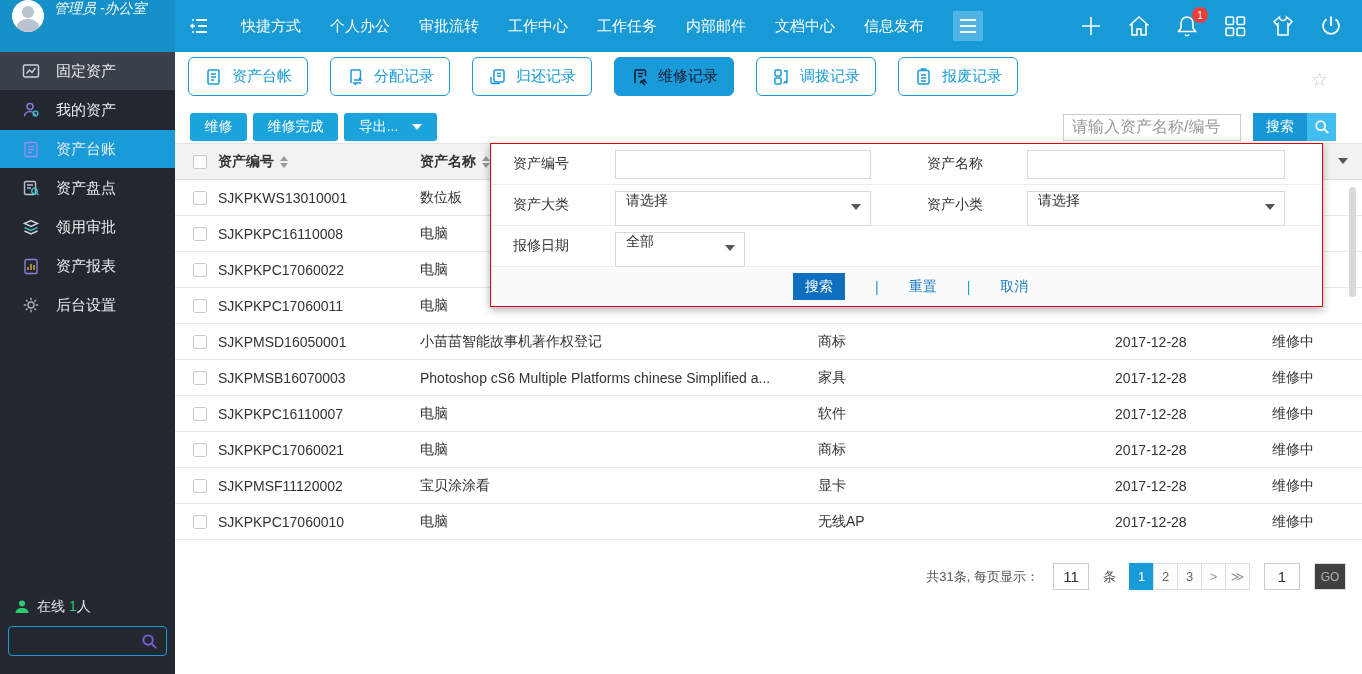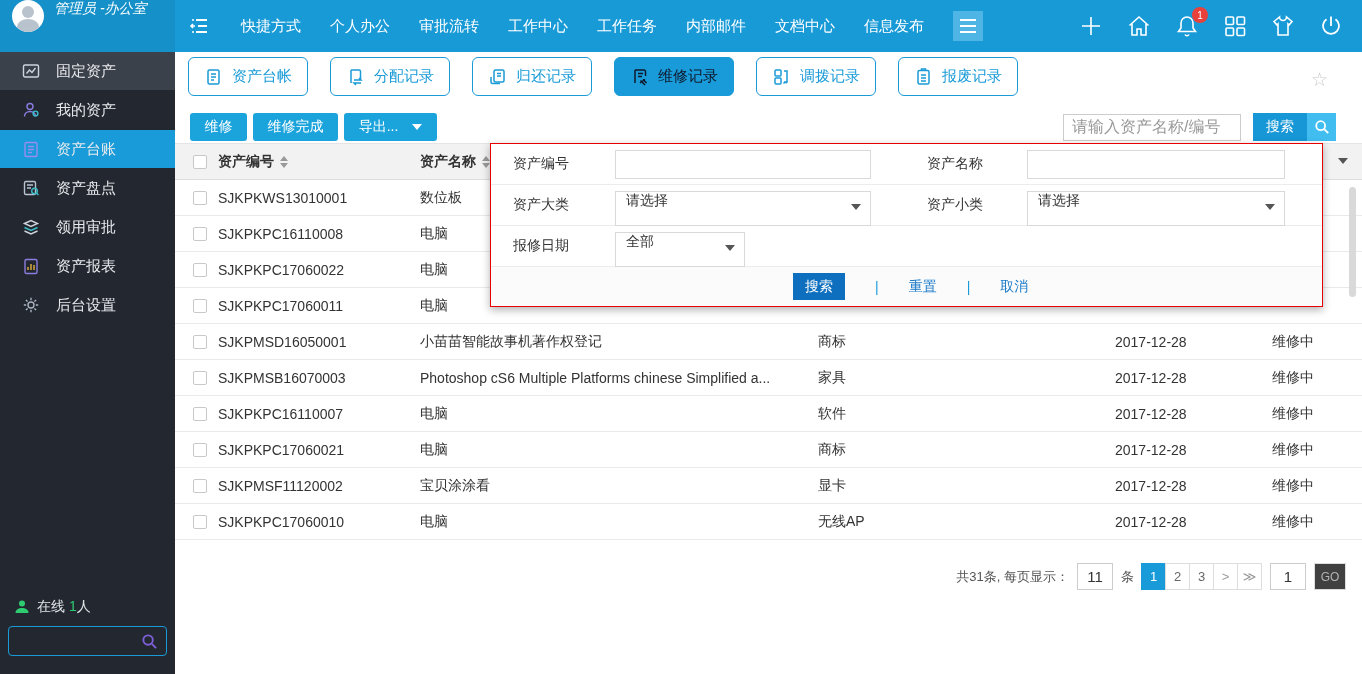--- a/index.html
+++ b/index.html
@@ -67,21 +67,21 @@
   .sort .dn { border-top:5px solid #999; }
   .col-config { position:absolute; right:14px; top:106px; width:0; height:0; border-left:5px solid transparent; border-right:5px solid transparent; border-top:6px solid #555; cursor:pointer; }
 
   .tbody { position:absolute; left:0; top:128px; width:1187px; }
   .trow { height:36px; display:grid; grid-template-columns:25px 202px 398px 297px 157px 1fr; padding-left:18px; align-items:center; border-bottom:1px solid #e9e9e9; font-size:14px; color:#333; background:#fff; }
   .cell { white-space:nowrap; overflow:hidden; text-overflow:ellipsis; padding-right:10px; }
   .cbx { width:14px; height:14px; border:1px solid #c8c8c8; border-radius:2px; background:#fff; display:inline-block; cursor:pointer; }
 
   .vscroll { position:absolute; right:6px; top:135px; width:7px; height:110px; background:#d9d9d9; border-radius:4px; }
 
-  .pagination { position:absolute; right:16px; top:511px; display:flex; align-items:center; gap:8px; font-size:13px; color:#555; }
+  .pagination { position:absolute; right:16px; top:511px; display:flex; align-items:center; gap:14px; font-size:13px; color:#555; }
   .pg-box { width:36px; height:27px; border:1px solid #ccc; display:flex; align-items:center; justify-content:center; font-size:15px; color:#333; background:#fff; }
   .pager { display:flex; }
   .pg { width:25px; height:27px; border:1px solid #ddd; margin-left:-1px; display:flex; align-items:center; justify-content:center; color:#666; cursor:pointer; background:#fff; font-size:13px; }
   .pg.active { background:#189bd8; border-color:#189bd8; color:#fff; }
   .pg.nav { color:#999; }
   .go-btn { width:32px; height:27px; background:#404040; border:1px solid #ddd; color:#b3b3b3; font-size:12px; display:flex; align-items:center; justify-content:center; cursor:pointer; }
 
   
   .panel { position:absolute; left:490px; top:143px; width:833px; background:#fff; border:1px solid #e60000; box-shadow:0 3px 8px rgba(0,0,0,0.3); z-index:20; }
   .prow { height:41px; position:relative; border-bottom:1px solid #ececec; }

